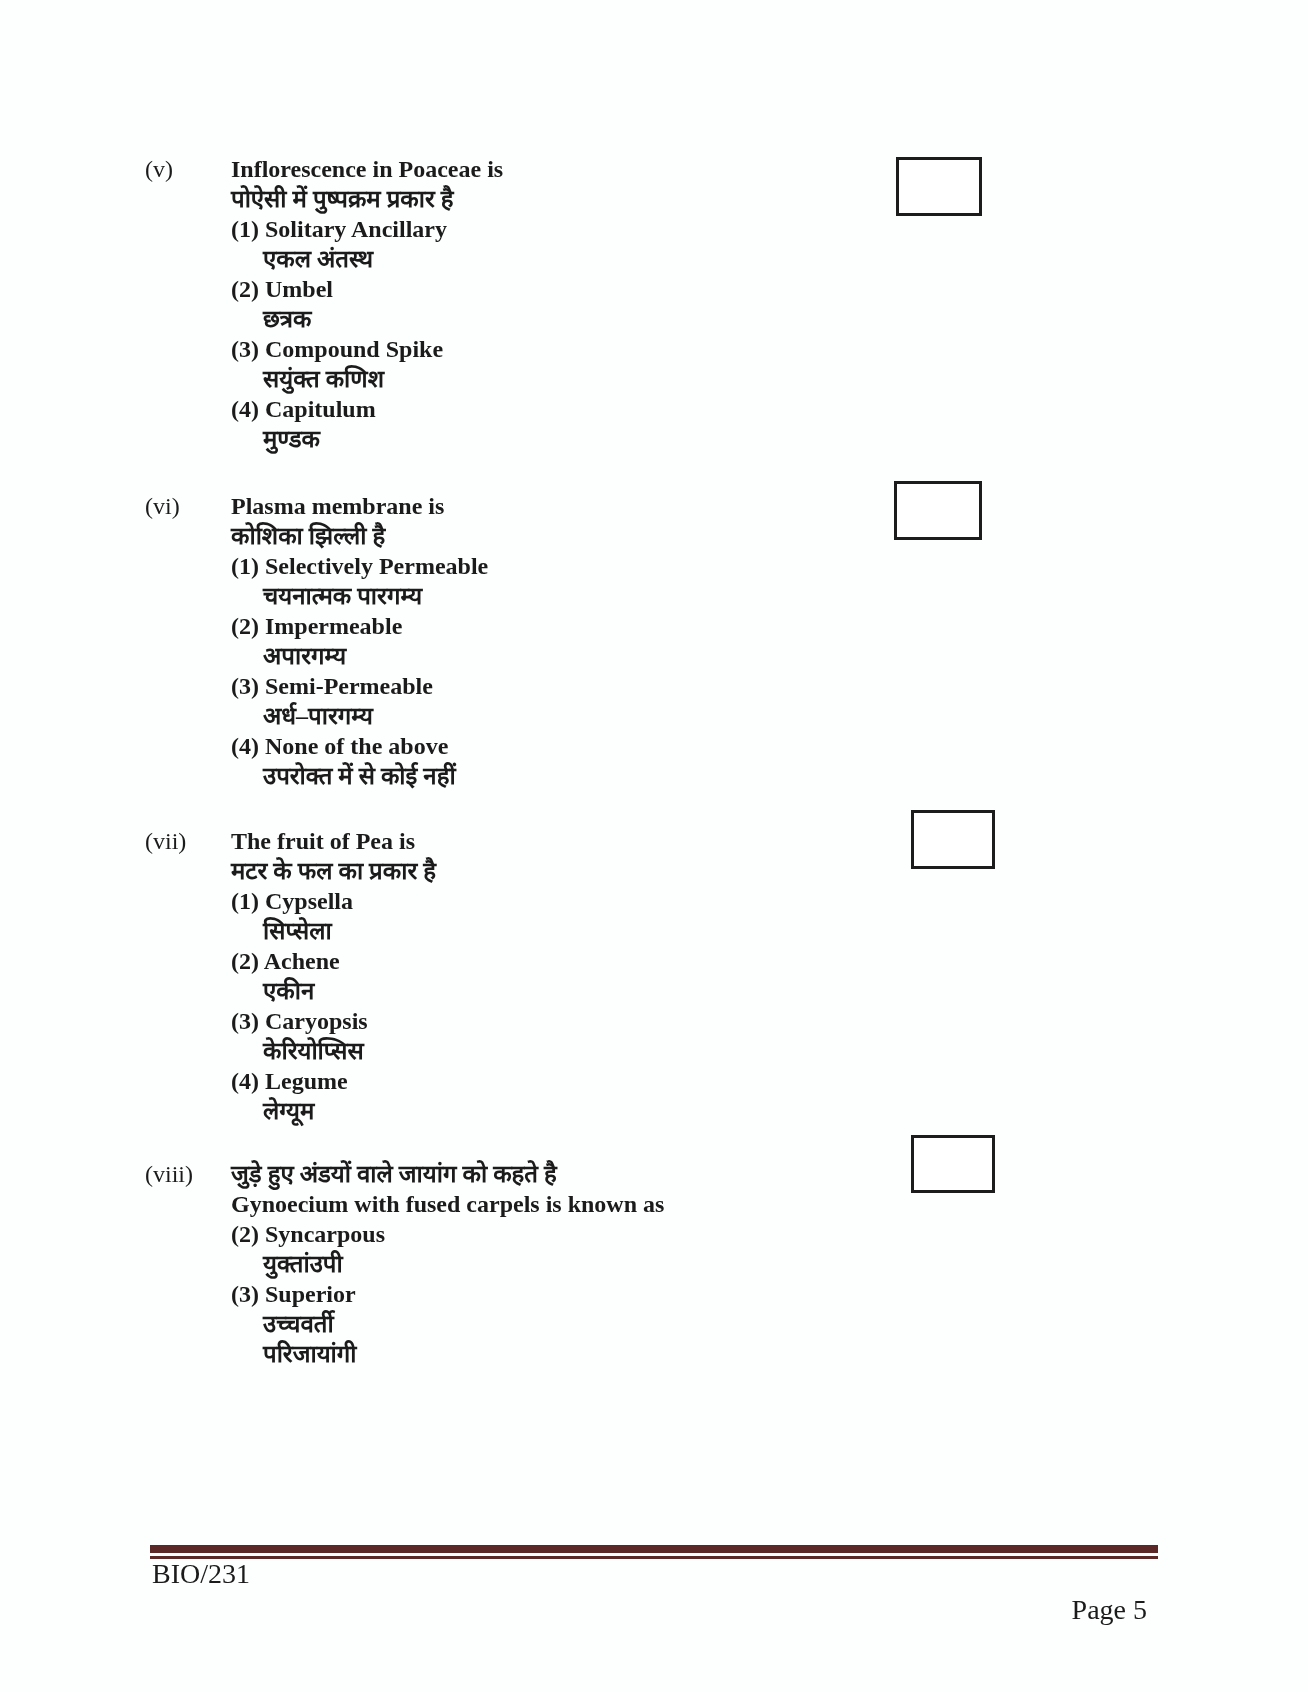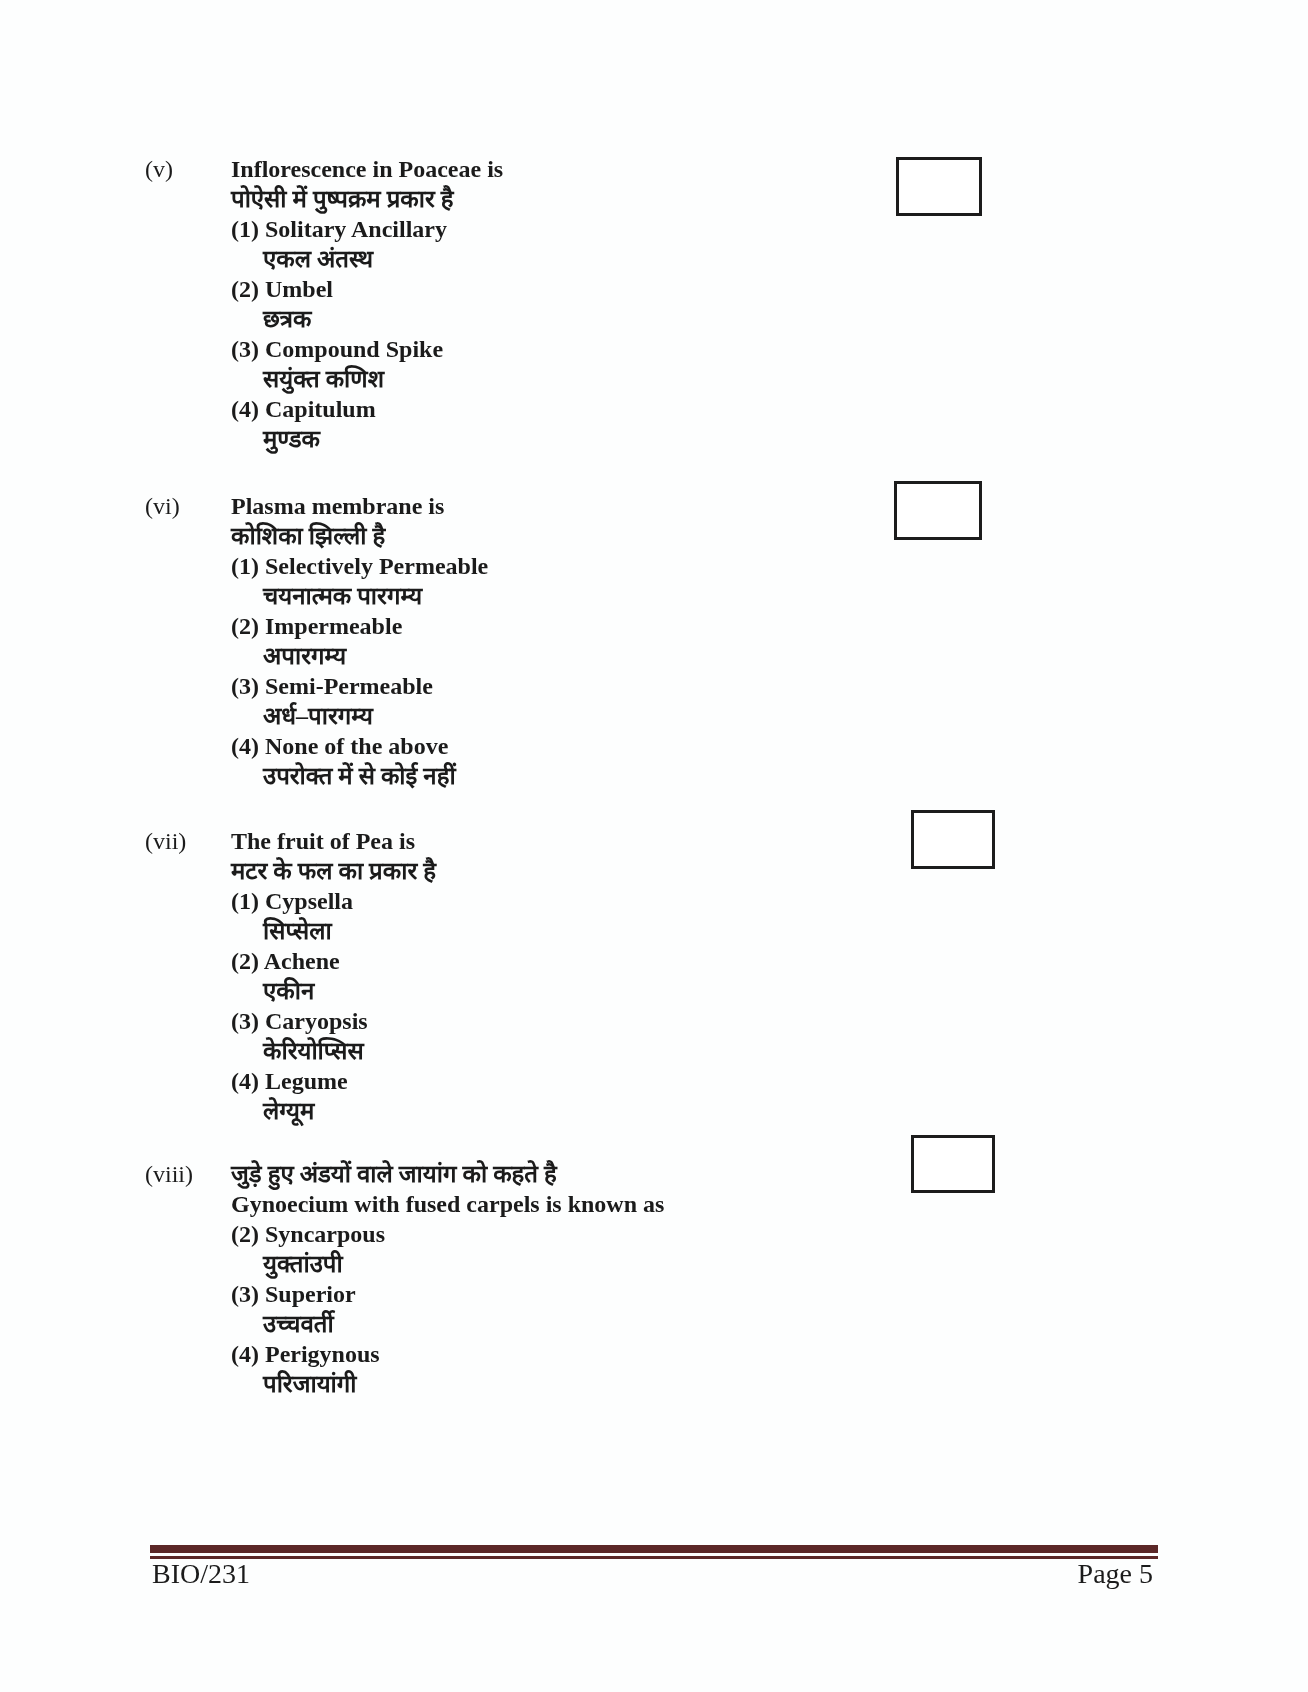--- a/index.html
+++ b/index.html
@@ -29,21 +29,21 @@
     background:#ffffff;
   }
   .rule { position:absolute; left:150px; width:1008px; background:#5b2727; }
   .rule-thick { top:1545px; height:8px; }
   .rule-thin  { top:1556px; height:3px; }
   .footer-text {
     position:absolute; top:1559px;
     font-size:28px; line-height:30px; white-space:nowrap;
   }
   .footer-left  { left:152px; }
-  .footer-right { right:155px; }
+  .footer-right { right:161px;margin-top:36px; }
 
   
   .q-v    { top:154px; }
   .q-vi   { top:491px; }
   .q-vii  { top:826px; }
   .q-viii { top:1159px; }
 
   .box-v    { left:896px; top:157px;  width:86px; height:59px; }
   .box-vi   { left:894px; top:481px;  width:88px; height:59px; }
   .box-vii  { left:911px; top:810px;  width:84px; height:59px; }
@@ -100,21 +100,20 @@
   <div class="answer-box box-vii"></div>
 
   <div class="q-label q-viii">(viii)</div>
   <div class="q-content q-viii">
     <div class="line">जुड़े हुए अंडयों वाले जायांग को कहते है</div>
     <div class="line">Gynoecium with fused carpels is known as</div>
     <div class="line"><span>(2)</span> <span>Syncarpous</span></div>
     <div class="line opt-hi">युक्तांउपी</div>
     <div class="line"><span>(3)</span> <span>Superior</span></div>
     <div class="line opt-hi">उच्चवर्ती</div>
-    <div class="line"><span>(4)</span> <span>Perigynous</span></div>
     <div class="line opt-hi">परिजायांगी</div>
   </div>
   <div class="answer-box box-viii"></div>
 
   <div class="rule rule-thick" style="background: rgb(91, 39, 39);"></div>
   <div class="rule rule-thin" style="background: rgb(91, 39, 39);"></div>
   <div class="footer-text footer-left">BIO/231</div>
   <div class="footer-text footer-right">Page 5</div>
 
 </div>

